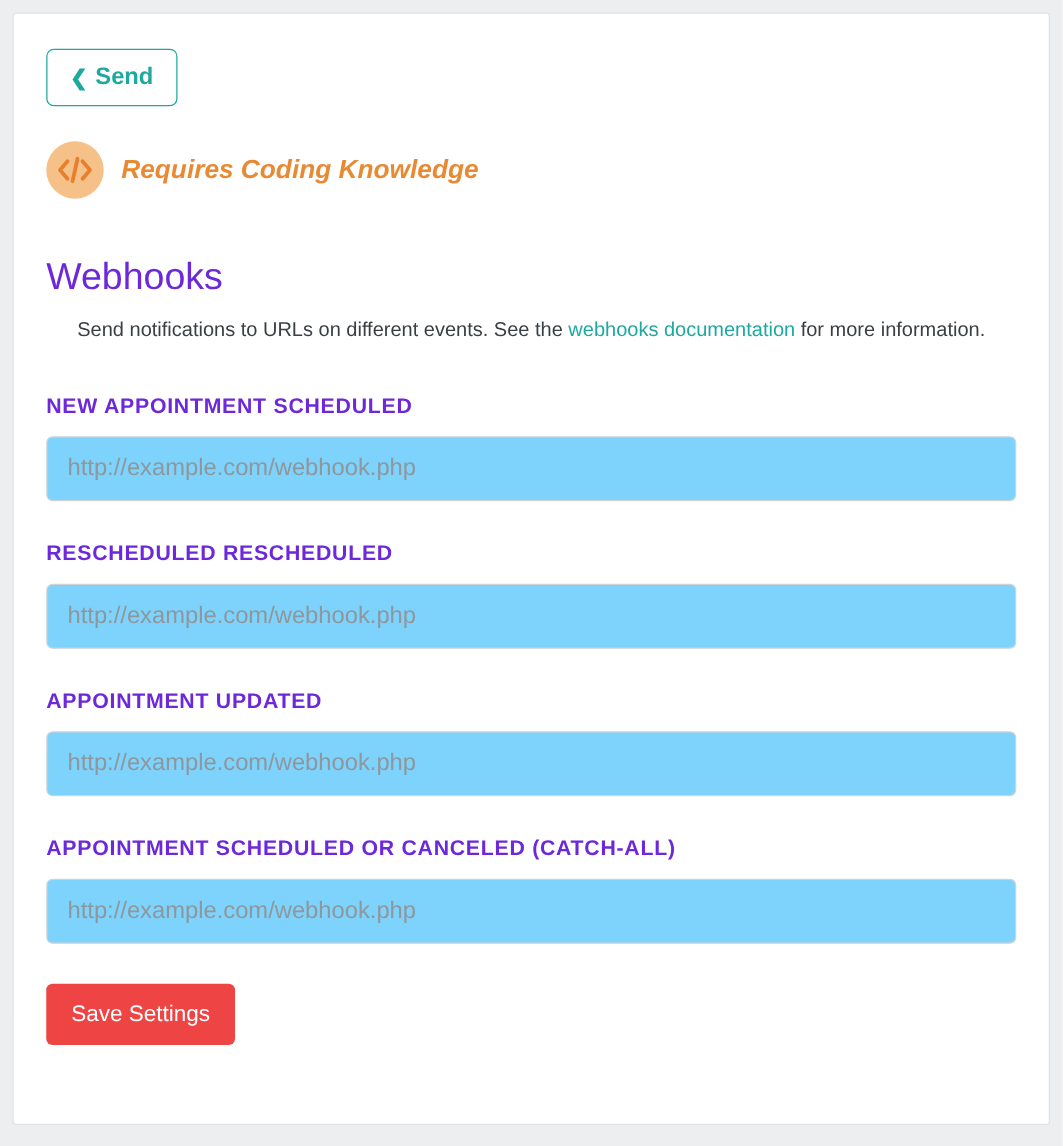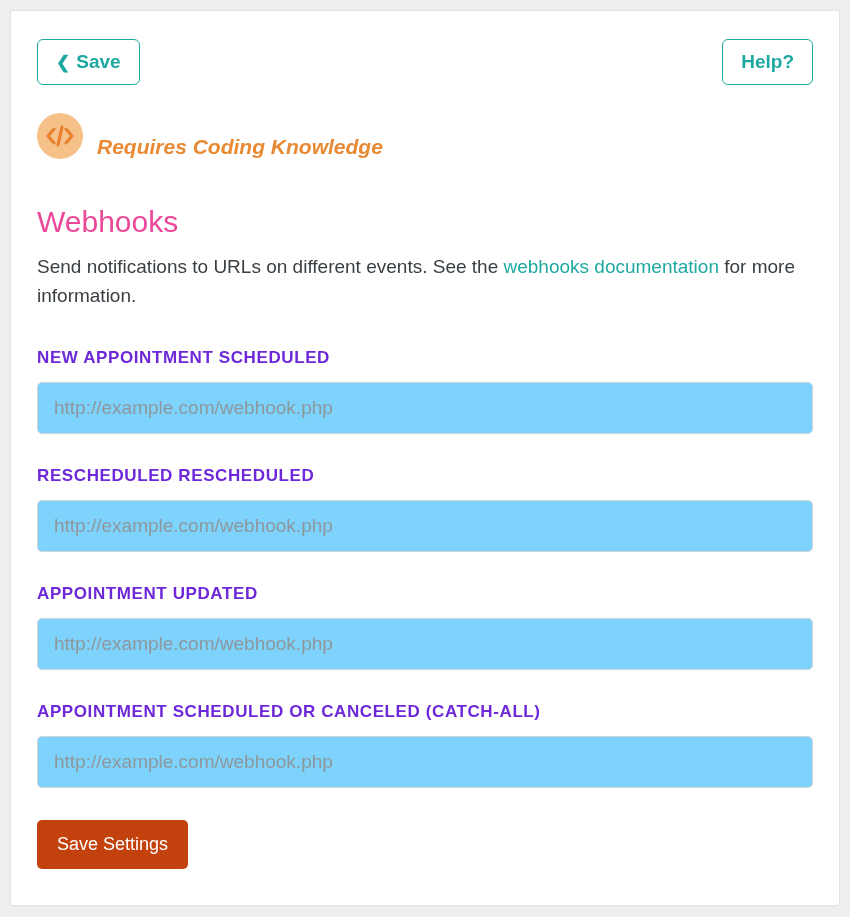--- a/index.html
+++ b/index.html
@@ -36,21 +36,21 @@
     padding: 11px 18px;
     border-radius: 6px;
     cursor: pointer;
   }
   .btn-outline .chev {
     font-size: 17px;
     font-weight: 900;
   }
   .coding-row {
     display: flex;
-    align-items: flex-end;
+    align-items: center;
     gap: 14px;
     margin-bottom: 46px;
   }
   .code-badge {
     width: 46px;
     height: 46px;
     border-radius: 50%;
     background: #f6c188;
     display: flex;
     align-items: center;
@@ -63,27 +63,28 @@
   .coding-text {
     color: #e88a33;
     font-style: italic;
     font-size: 21px;
     font-weight: 600;
   }
   h1.page-title {
     margin: 13px 0 14px 0;
     font-size: 30px;
     font-weight: 400;
-    color: #ec4899;
+    color: #6d28d9;
   }
   .desc {
-    font-size: 19px;
+    font-size: 16px;
     line-height: 1.5;
     color: #3a3f43;
     margin: 4px 0 38px 0;
+    text-align: center;
   }
   .desc a {
     color: #1ea9a0;
     text-decoration: none;
   }
   .field-block { margin-bottom: 32px; }
   .field-label {
     color: #6d28d9;
     font-weight: 700;
     letter-spacing: 0.6px;
@@ -94,42 +95,39 @@
     width: 100%;
     border: 1px solid #cfd4d8;
     border-radius: 5px;
     padding: 14px 16px;
     font-size: 19px;
     color: #333;
     background: #7dd3fc;
   }
   .text-input::placeholder { color: #8e979d; }
   .btn-primary {
-    background: #c2410c;
+    background: #ef4444;
     color: #fff;
     border: none;
     border-radius: 5px;
     padding: 14px 20px;
     font-size: 18px;
     font-weight: 500;
     cursor: pointer;
   }
 </style>
 </head>
 <body>
 
 <div class="card">
 
   <div class="topbar">
     <button class="btn-outline">
       <span class="chev">❮</span>
-      <span>Save</span>
-    </button>
-    <button class="btn-outline">
-      <span>Help?</span>
+      <span>Send</span>
     </button>
   </div>
 
   <div class="coding-row">
     <div class="code-badge">
       <svg width="28" height="22" viewBox="0 0 28 22">
         <path d="M8 4 L2 11 L8 18" fill="none" stroke="#e77f2c" stroke-width="3" stroke-linecap="round" stroke-linejoin="round"></path>
         <path d="M20 4 L26 11 L20 18" fill="none" stroke="#e77f2c" stroke-width="3" stroke-linecap="round" stroke-linejoin="round"></path>
         <path d="M16 2 L12 20" fill="none" stroke="#e77f2c" stroke-width="3" stroke-linecap="round"></path>
       </svg>

